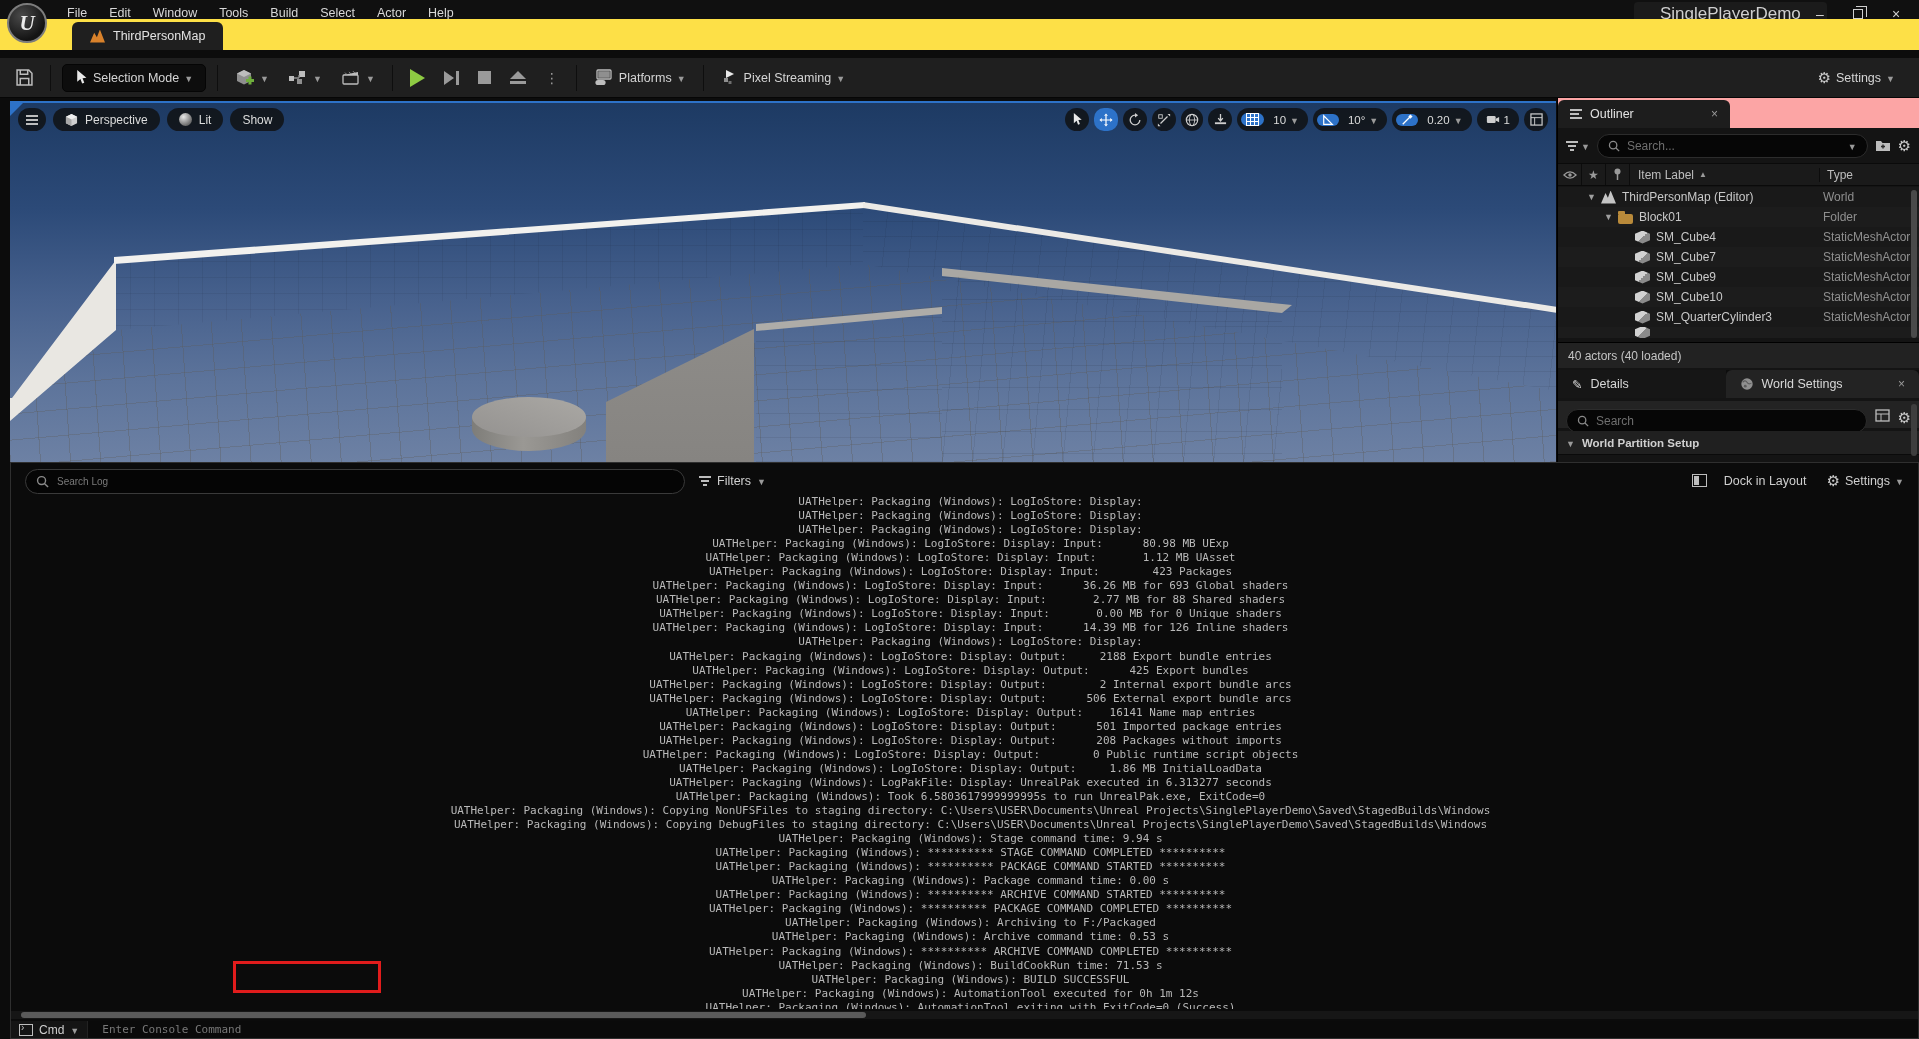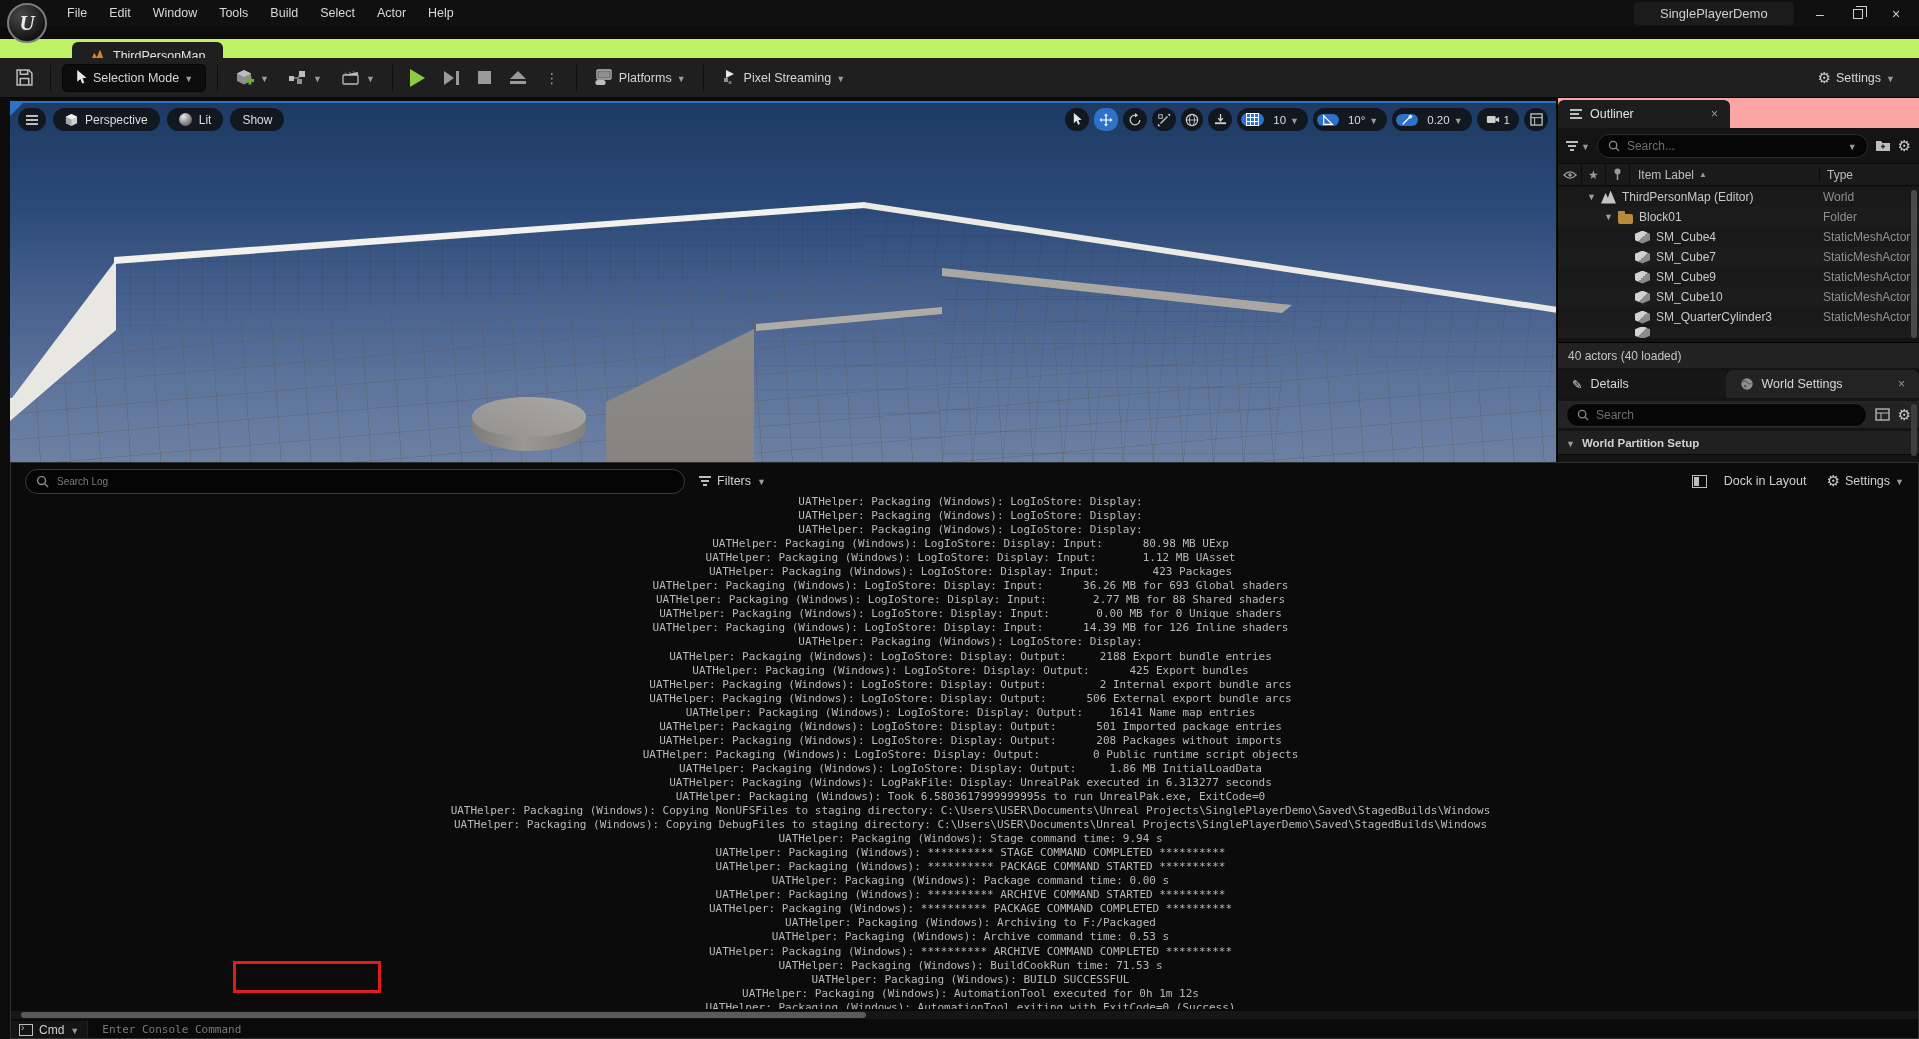--- a/index.html
+++ b/index.html
@@ -9,28 +9,28 @@
 
   
   .titlebar { position:absolute; left:0; top:0; width:1919px; height:27px; background:#101010; }
   .ue-logo { position:absolute; left:7px; top:3px; width:40px; height:40px; border-radius:50%;
              background:radial-gradient(circle at 35% 30%, #4a4a4a, #141414 70%);
              border:2px solid #7c7c7c; z-index:30; display:flex; align-items:center; justify-content:center;
              font-family:"Liberation Serif", serif; font-style:italic; font-weight:bold; font-size:21px; color:#ececec; }
   .menus { position:absolute; left:56px; top:0; height:27px; display:flex; align-items:center; }
   .menu-item { padding:0 11px; font-size:12.5px; color:#d8d8d8; height:27px; line-height:27px; cursor:default; }
   .win-title { position:absolute; left:1634px; top:2px; height:23px; background:#1b1b1b; border-radius:4px;
-               padding:0 26px; font-size:13px; color:#cfcfcf; line-height:23px; }
+               padding:0 26px; font-size:17px; color:#cfcfcf; line-height:23px; }
   .win-controls { position:absolute; right:4px; top:0; height:27px; display:flex; }
   .win-btn { width:38px; height:27px; display:flex; align-items:center; justify-content:center; color:#cfcfcf; font-size:14px; }
   .btn-max-glyph { width:10px; height:10px; border:1px solid #cfcfcf; position:relative; }
   .btn-max-glyph::before { content:""; position:absolute; left:2px; top:-4px; width:10px; height:10px; border:1px solid #cfcfcf; border-left:none; border-bottom:none; }
 
   
-  .tabrow { position:absolute; left:0; top:39px; width:1919px; height:31px; background:#bef264; }
+  .tabrow { position:absolute; left:0; top:19px; width:1919px; height:31px; background:#fde047; }
   .level-tab { position:absolute; left:72px; top:3px; height:28px; background:#1f1f1f; border-radius:6px 6px 0 0;
                display:flex; align-items:center; padding:0 18px; gap:8px; font-size:12.5px; color:#e3e3e3; }
   .tab-map-icon { width:15px; height:13px; background:#d9822b; clip-path:polygon(0 100%,28% 25%,46% 60%,66% 0,100% 100%); }
 
   
   .toolbar { position:absolute; left:0; top:58px; width:1919px; height:40px; background:#1f1f1f;
              border-bottom:1px solid #060606; display:flex; align-items:center; padding:0 10px; gap:7px; }
   .tb-sep { width:1px; height:26px; background:#0e0e0e; margin:0 4px; }
   .tb-btn { height:30px; display:flex; align-items:center; justify-content:center; padding:0 6px; gap:5px;
             border-radius:4px; color:#d5d5d5; font-size:12.5px; }
@@ -104,21 +104,21 @@
   .orow .row-label { white-space:nowrap; overflow:hidden; max-width:190px; }
   .orow .row-type { position:absolute; left:265px; top:0; height:20px; line-height:20px; color:#8f8f8f; width:92px; white-space:nowrap; overflow:hidden; }
   .orow.partial { height:11px; }
   .actor-count { position:absolute; left:0; top:244px; width:100%; height:26px; background:#222; border-top:1px solid #000;
                  display:flex; align-items:center; padding-left:10px; font-size:12px; color:#c4c4c4; }
   .rp-tabs2 { position:absolute; left:0; top:272px; width:100%; height:28px; background:#0d0d0d; display:flex; }
   .rtab { display:flex; align-items:center; gap:8px; padding:0 14px; font-size:12.5px; color:#d8d8d8; height:28px; }
   .rtab.inactive { background:#161616; width:168px; }
   .rtab.active { background:#232323; border-radius:6px 6px 0 0; width:194px; }
   .rtab .close-x { margin-left:auto; color:#9a9a9a; font-size:12px; }
-  .details-search { position:absolute; left:0; top:303px; width:100%; height:27px; display:flex; align-items:center; padding:8px 8px; gap:8px; background:#232323; }
+  .details-search { position:absolute; left:0; top:303px; width:100%; height:27px; display:flex; align-items:flex-start; padding:8px 8px; gap:8px; background:#232323; }
   .wps { position:absolute; left:0; top:333px; width:100%; height:24px; background:#202020; display:flex; align-items:center; gap:7px;
          padding-left:8px; font-size:11.5px; font-weight:bold; color:#d0d0d0; border-bottom:1px solid #0a0a0a; }
   .rp-scroll1 { position:absolute; right:2px; top:92px; width:6px; height:148px; background:#4a4a4a; border-radius:3px; }
   .rp-scroll2 { position:absolute; right:2px; top:306px; width:6px; height:52px; background:#3e3e3e; border-radius:3px; }
 
   
   .logpanel { position:absolute; left:10px; top:462px; width:1909px; height:577px; background:#0b0b0b; border:1px solid #2f2f2f; }
   .log-header { position:absolute; left:0; top:0; width:100%; height:36px; display:flex; align-items:center; padding:0 14px; gap:14px; }
   .log-search { width:660px; background:#050505; border:1px solid #3a3a3a; border-radius:13px; height:25px;
                 display:flex; align-items:center; gap:8px; padding:0 10px; color:#7a7a7a; font-size:10px; }
@@ -590,21 +590,21 @@
       <span class="log-filters">
         <span class="filter-bars">
             <i></i>
             <i></i>
             <i></i>
           </span>
         <span>Filters</span>
         <span class="caret">▼</span>
       </span>
       <span class="log-right">
-        <span style="display:flex;align-items:center;gap:17px;">
+        <span style="display:flex;align-items:flex-start;gap:17px;">
           <span class="dock-glyph"></span>
           <span>Dock in Layout</span>
         </span>
         <span style="display:flex;align-items:center;gap:5px;">
           <span class="gear">⚙</span>
           <span>Settings</span>
           <span class="caret">▼</span>
         </span>
       </span>
     </div>

